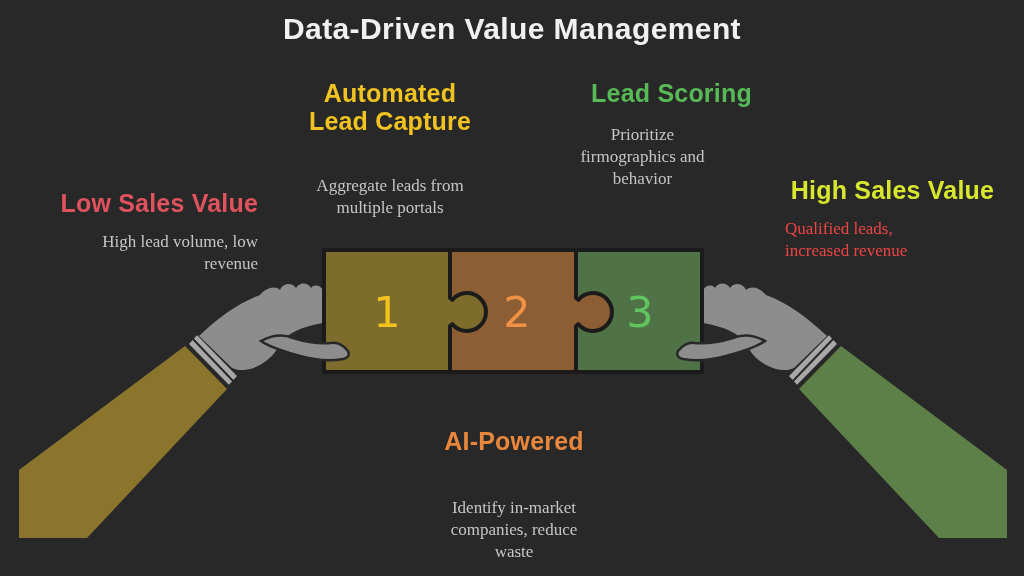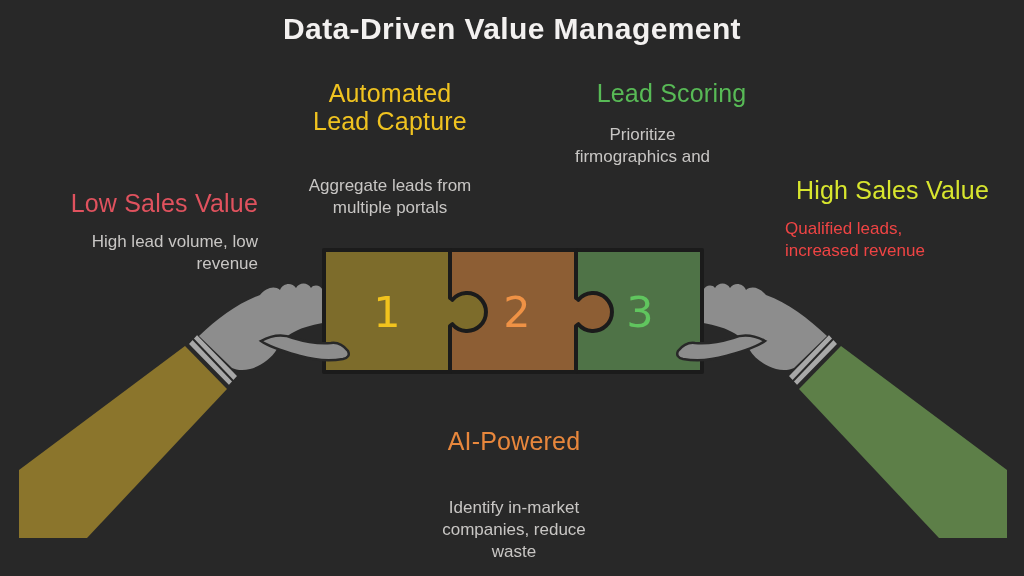--- a/index.html
+++ b/index.html
@@ -11,27 +11,27 @@
     font-family:"Liberation Sans", sans-serif;
   }
   .art {
     position:absolute; left:0; top:0;
     width:1024px; height:576px;
     display:block;
   }
   .block { position:absolute; }
   .h {
     font-family:"Liberation Sans", sans-serif;
-    font-weight:400;
+    font-weight:700;
     font-size:25px;
     line-height:28px;
     letter-spacing:.2px;
   }
   .p {
-    font-family:Liberation Sans, sans-serif;
+    font-family:Liberation Serif, serif;
     font-weight:400;
     font-size:17px;
     line-height:22px;
   }
   .title {
     position:absolute; top:12px; left:0; right:0;
     text-align:center;
     font-family:"Liberation Sans", sans-serif;
     font-weight:700;
     font-size:30px;
@@ -137,20 +137,21 @@
     <div>Aggregate leads from</div>
     <div>multiple portals</div>
   </div>
 
   <div class="block h step3-label" style="color: rgb(88, 186, 86);">
     <div>Lead Scoring</div>
   </div>
   <div class="block p step3-desc" style="color: rgb(200, 198, 196);">
     <div>Prioritize</div>
     <div>firmographics and</div>
+    <div>behavior</div>
   </div>
 
   <div class="block h low-title" style="color: rgb(224, 82, 94);">Low Sales Value</div>
   <div class="block p low-desc" style="color: rgb(200, 198, 196);">
     <div>High lead volume, low</div>
     <div>revenue</div>
   </div>
 
   <div class="block h high-title" style="color: rgb(216, 230, 46);">High Sales Value</div>
   <div class="block p high-desc" style="color: #ef4444;">

